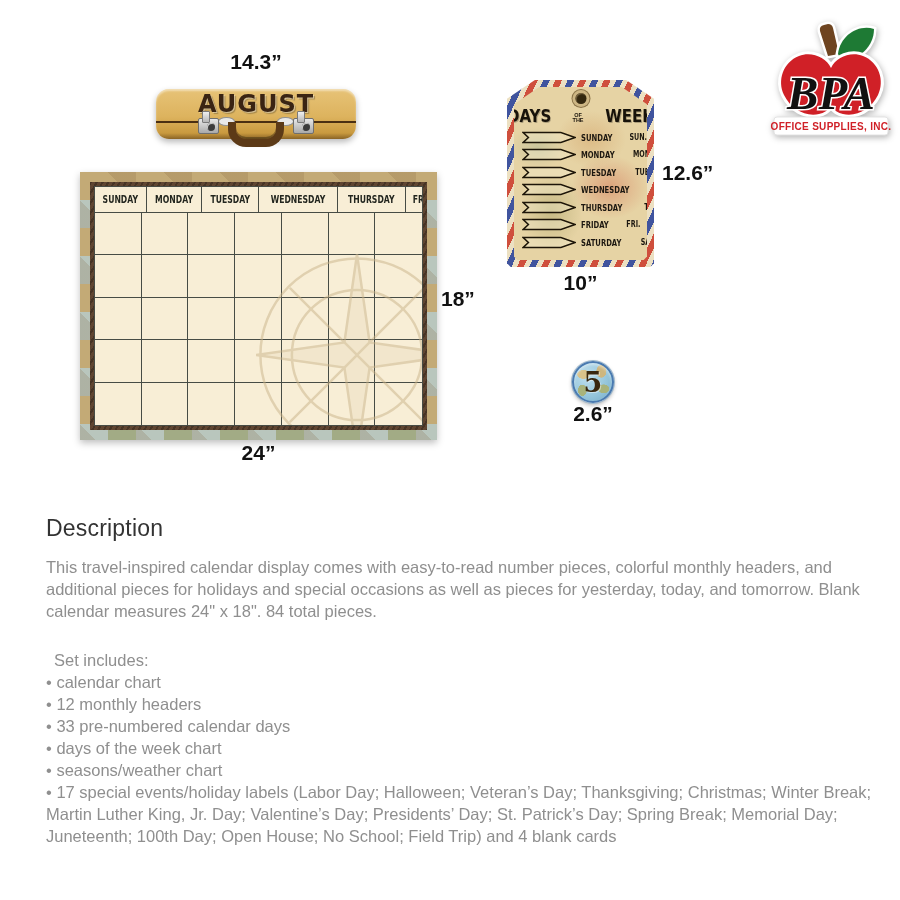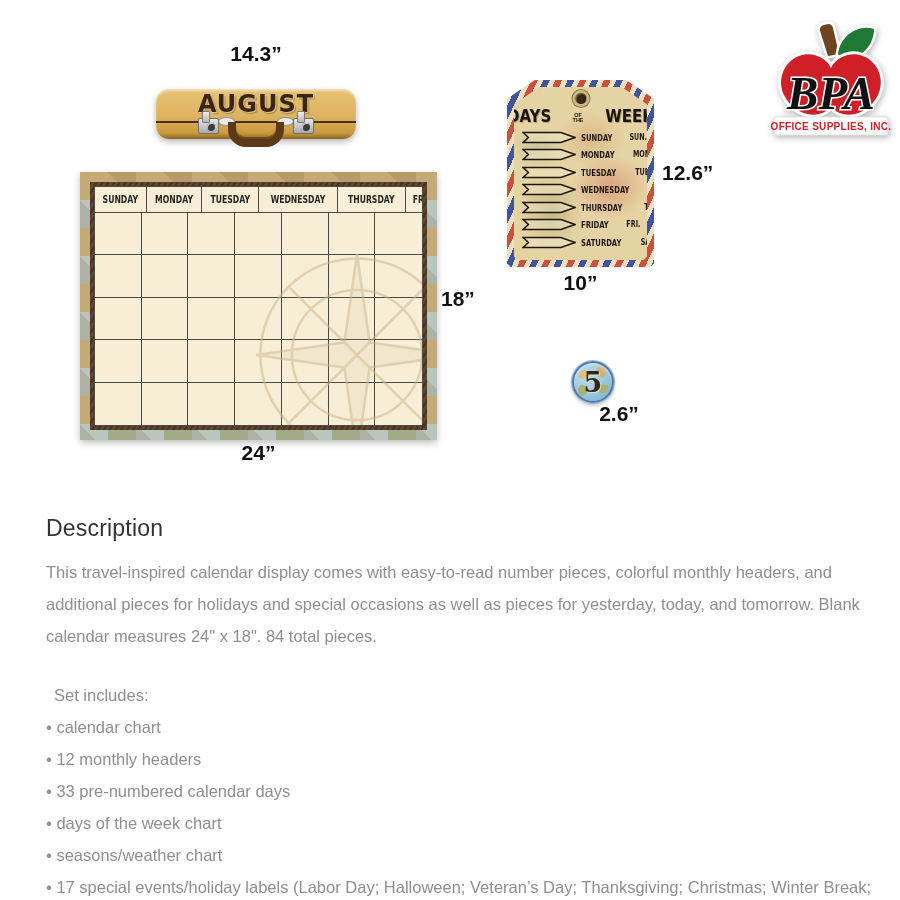--- a/index.html
+++ b/index.html
@@ -106,30 +106,30 @@
     font-family:"DejaVu Serif", serif; font-weight:bold; font-size:27px; color:#38270f;
     text-shadow:1px 1px 0 rgba(255,255,255,.45); }
 
   
   .logo { position:absolute; left:768px; top:16px; width:126px; height:128px;
     filter:drop-shadow(1px 2px 3px rgba(0,0,0,.3)); }
 
   
   .desc { position:absolute; left:46px; top:515px; width:853px; }
   .desc h2 { font-size:23px; font-weight:400; color:#333; letter-spacing:.2px; }
-  .desc p, .desc .li { font-size:16.5px; color:#8f8f8f; line-height:32px; }
+  .desc p, .desc .li { font-size:16.5px; color:#8f8f8f; line-height:22px; }
   .desc .para { margin-top:14px; }
   .desc .set { margin-top:27px;margin-left:8px; }
 </style>
 </head>
 <body>
 
 <div class="stage">
 
-  <div class="dim center" style="left:156px; top:42px; width:200px;">14.3”</div>
+  <div class="dim center" style="left:156px; top:50px; width:200px;">14.3”</div>
   <div class="suitcase">
     <div class="suitcase-title">AUGUST</div>
     <div class="suitcase-line"></div>
     <div class="slot l"></div>
     <div class="slot r"></div>
     <div class="handle"></div>
     <div class="latch l"></div>
     <div class="latch r"></div>
   </div>
 
@@ -270,21 +270,21 @@
         </div>
       </div>
     </div>
   </div>
   <div class="dim" style="left:662px; top:161px;">12.6”</div>
   <div class="dim center" style="left:507px; top:271px; width:147px;">10”</div>
 
   <div class="globe">
     <div class="globe-num">5</div>
   </div>
-  <div class="dim center" style="left:579px; top:402px; width:80px;">2.6”</div>
+  <div class="dim center" style="left:553px; top:402px; width:80px;">2.6”</div>
 
   <svg class="logo" viewBox="0 0 126 128">
     <g>
       <path d="M60 40 L52 15 Q51 10 56 9 L60 8 Q64 8 65 12 L71 38 Z" fill="#6e4420" stroke="#ffffff" stroke-width="5" paint-order="stroke"></path>
       <path d="M70 38 C72 20 90 8 106 13 C106 30 92 44 73 44 Z" fill="#1e7a34" stroke="#ffffff" stroke-width="5" paint-order="stroke"></path>
       <path d="M63 52 C58 41 43 35 31 40 C15 46 9 65 16 79 C23 93 37 101 51 98 C56 97 60 94 63 90 C66 94 70 97 75 98 C89 101 103 93 110 79 C117 65 111 46 95 40 C83 35 68 41 63 52 Z" fill="#d02027" stroke="#ffffff" stroke-width="6" paint-order="stroke"></path>
     </g>
     <text x="63" y="93" text-anchor="middle" font-family="Liberation Serif, serif" font-style="italic" font-weight="bold" font-size="47" fill="#111" stroke="#ffffff" stroke-width="3" paint-order="stroke">BPA</text>
     <rect x="6" y="101" width="114" height="18" rx="3" fill="#ffffff" stroke="#e3e3e3" stroke-width="1"></rect>
     <text x="63" y="114" text-anchor="middle" font-family="Liberation Sans, sans-serif" font-weight="bold" font-size="10" fill="#d02027" letter-spacing=".3">OFFICE SUPPLIES, INC.</text>

